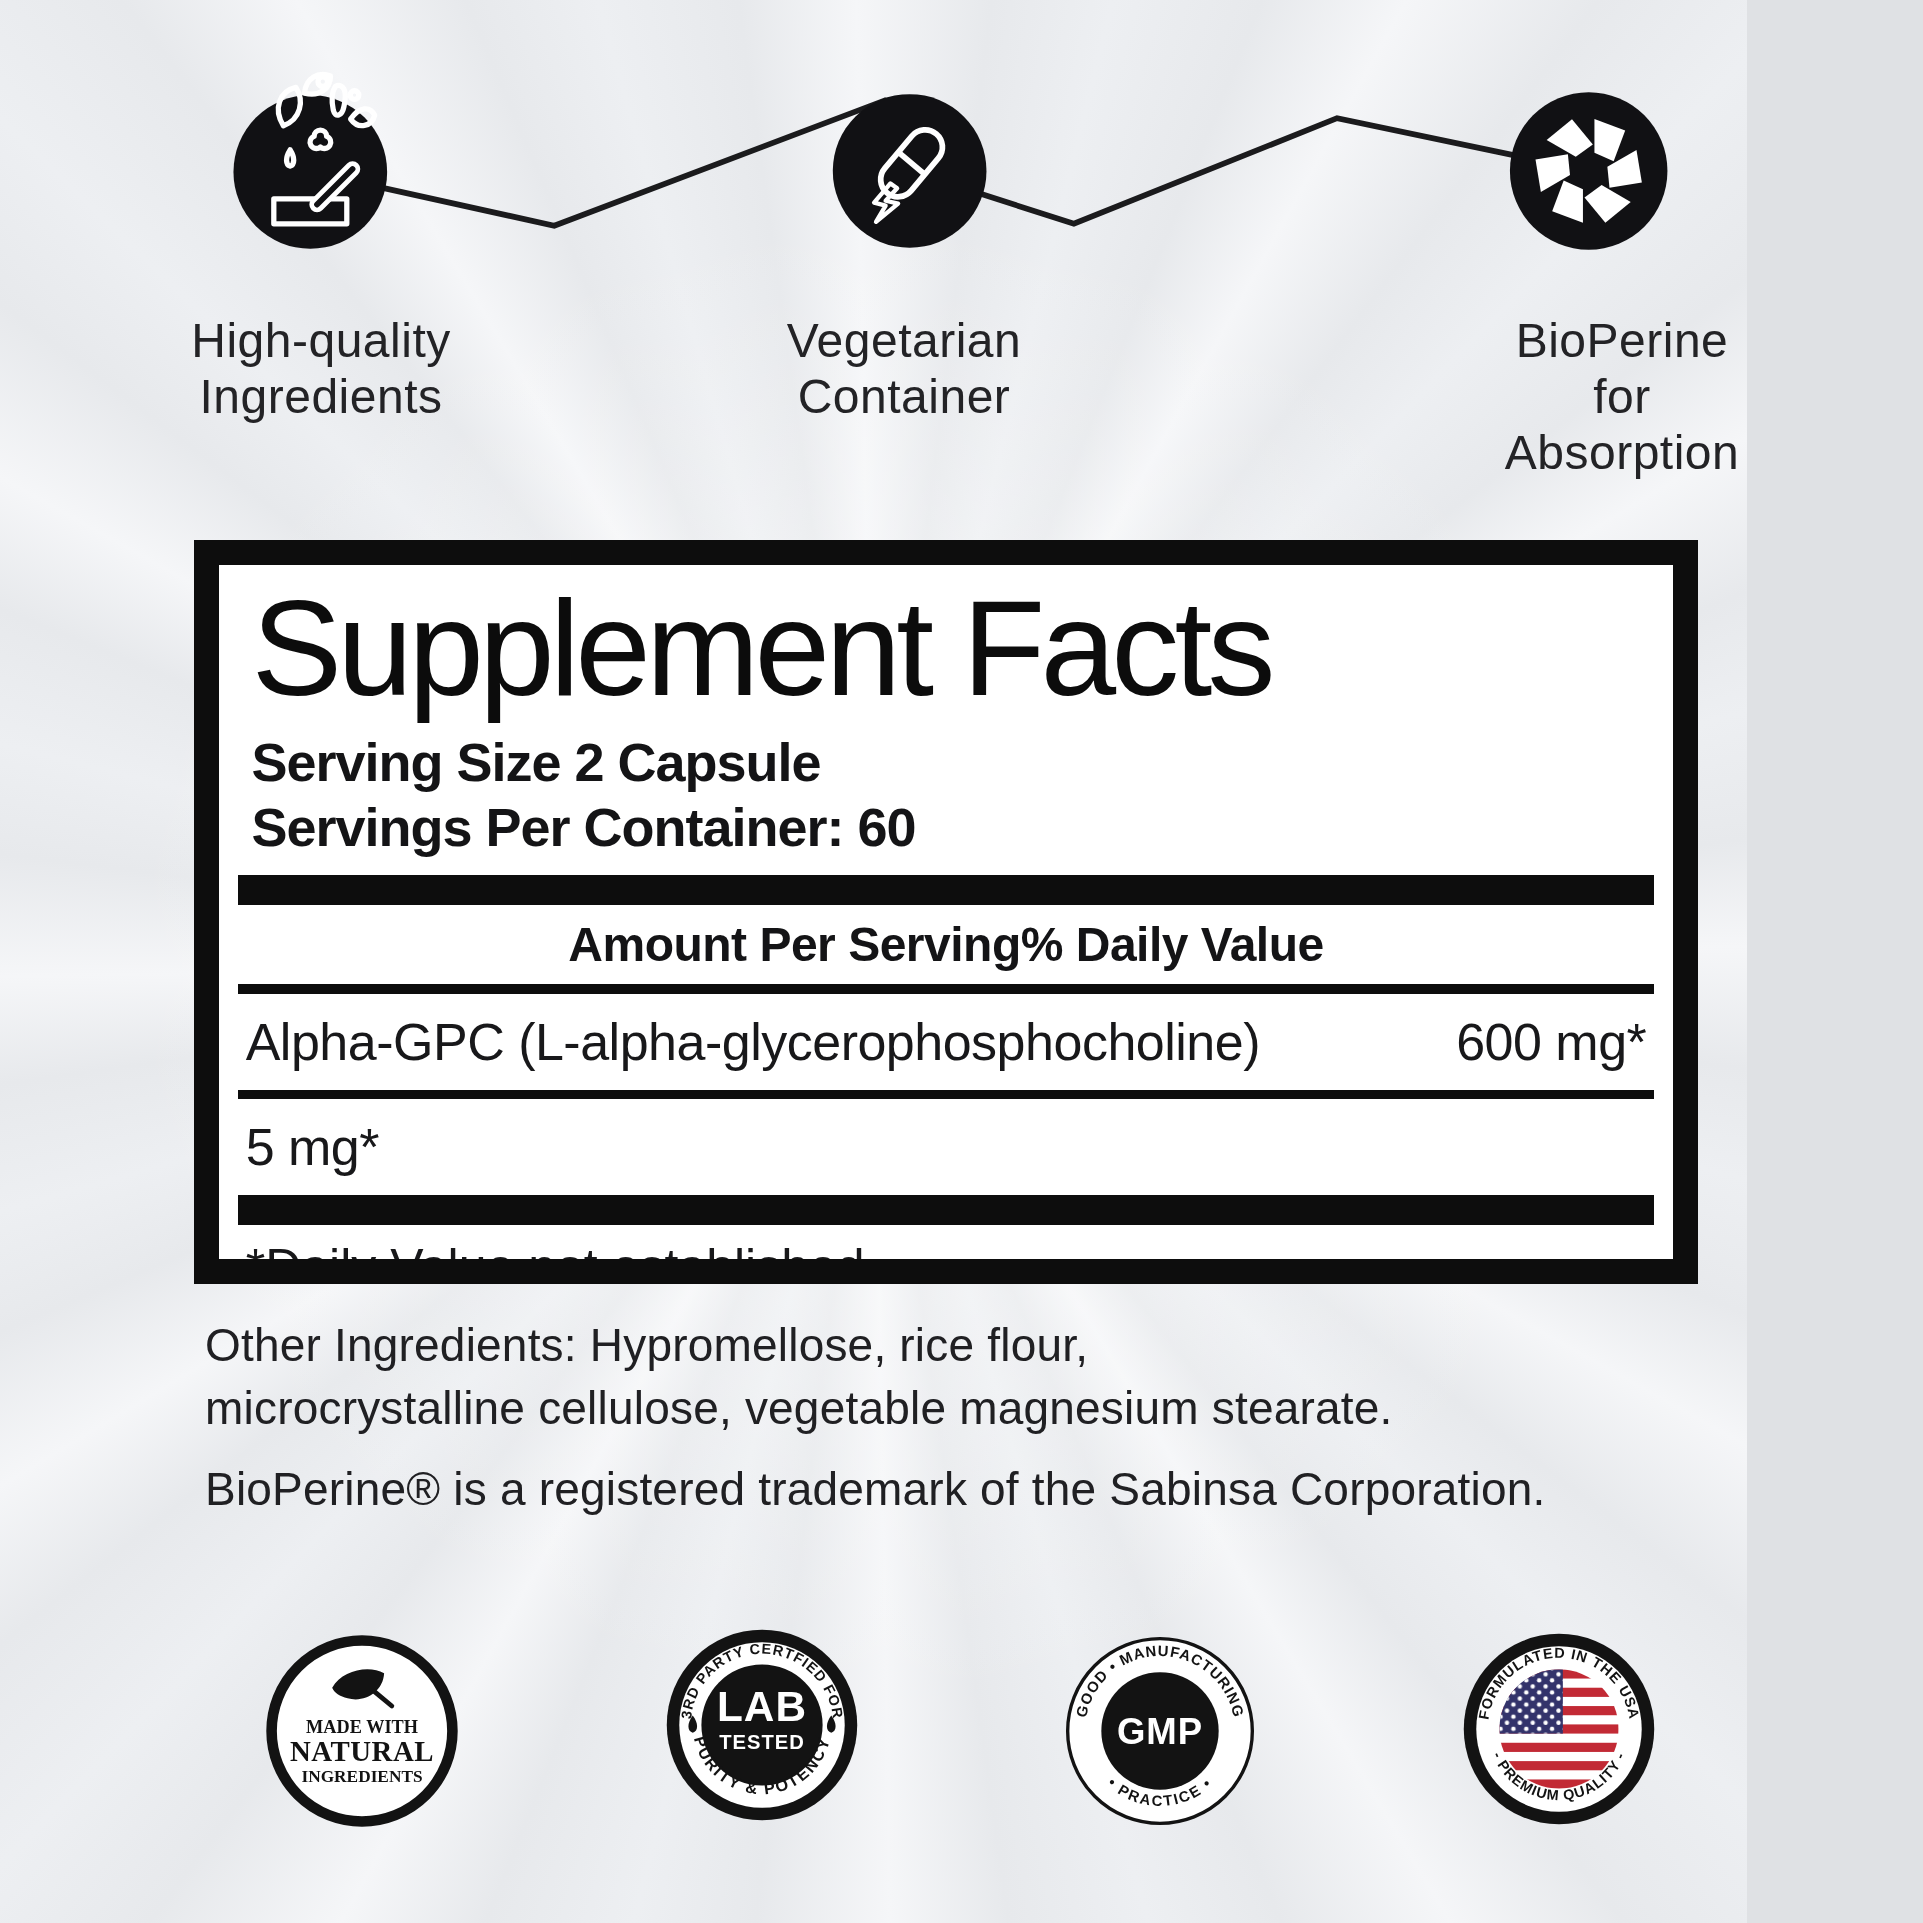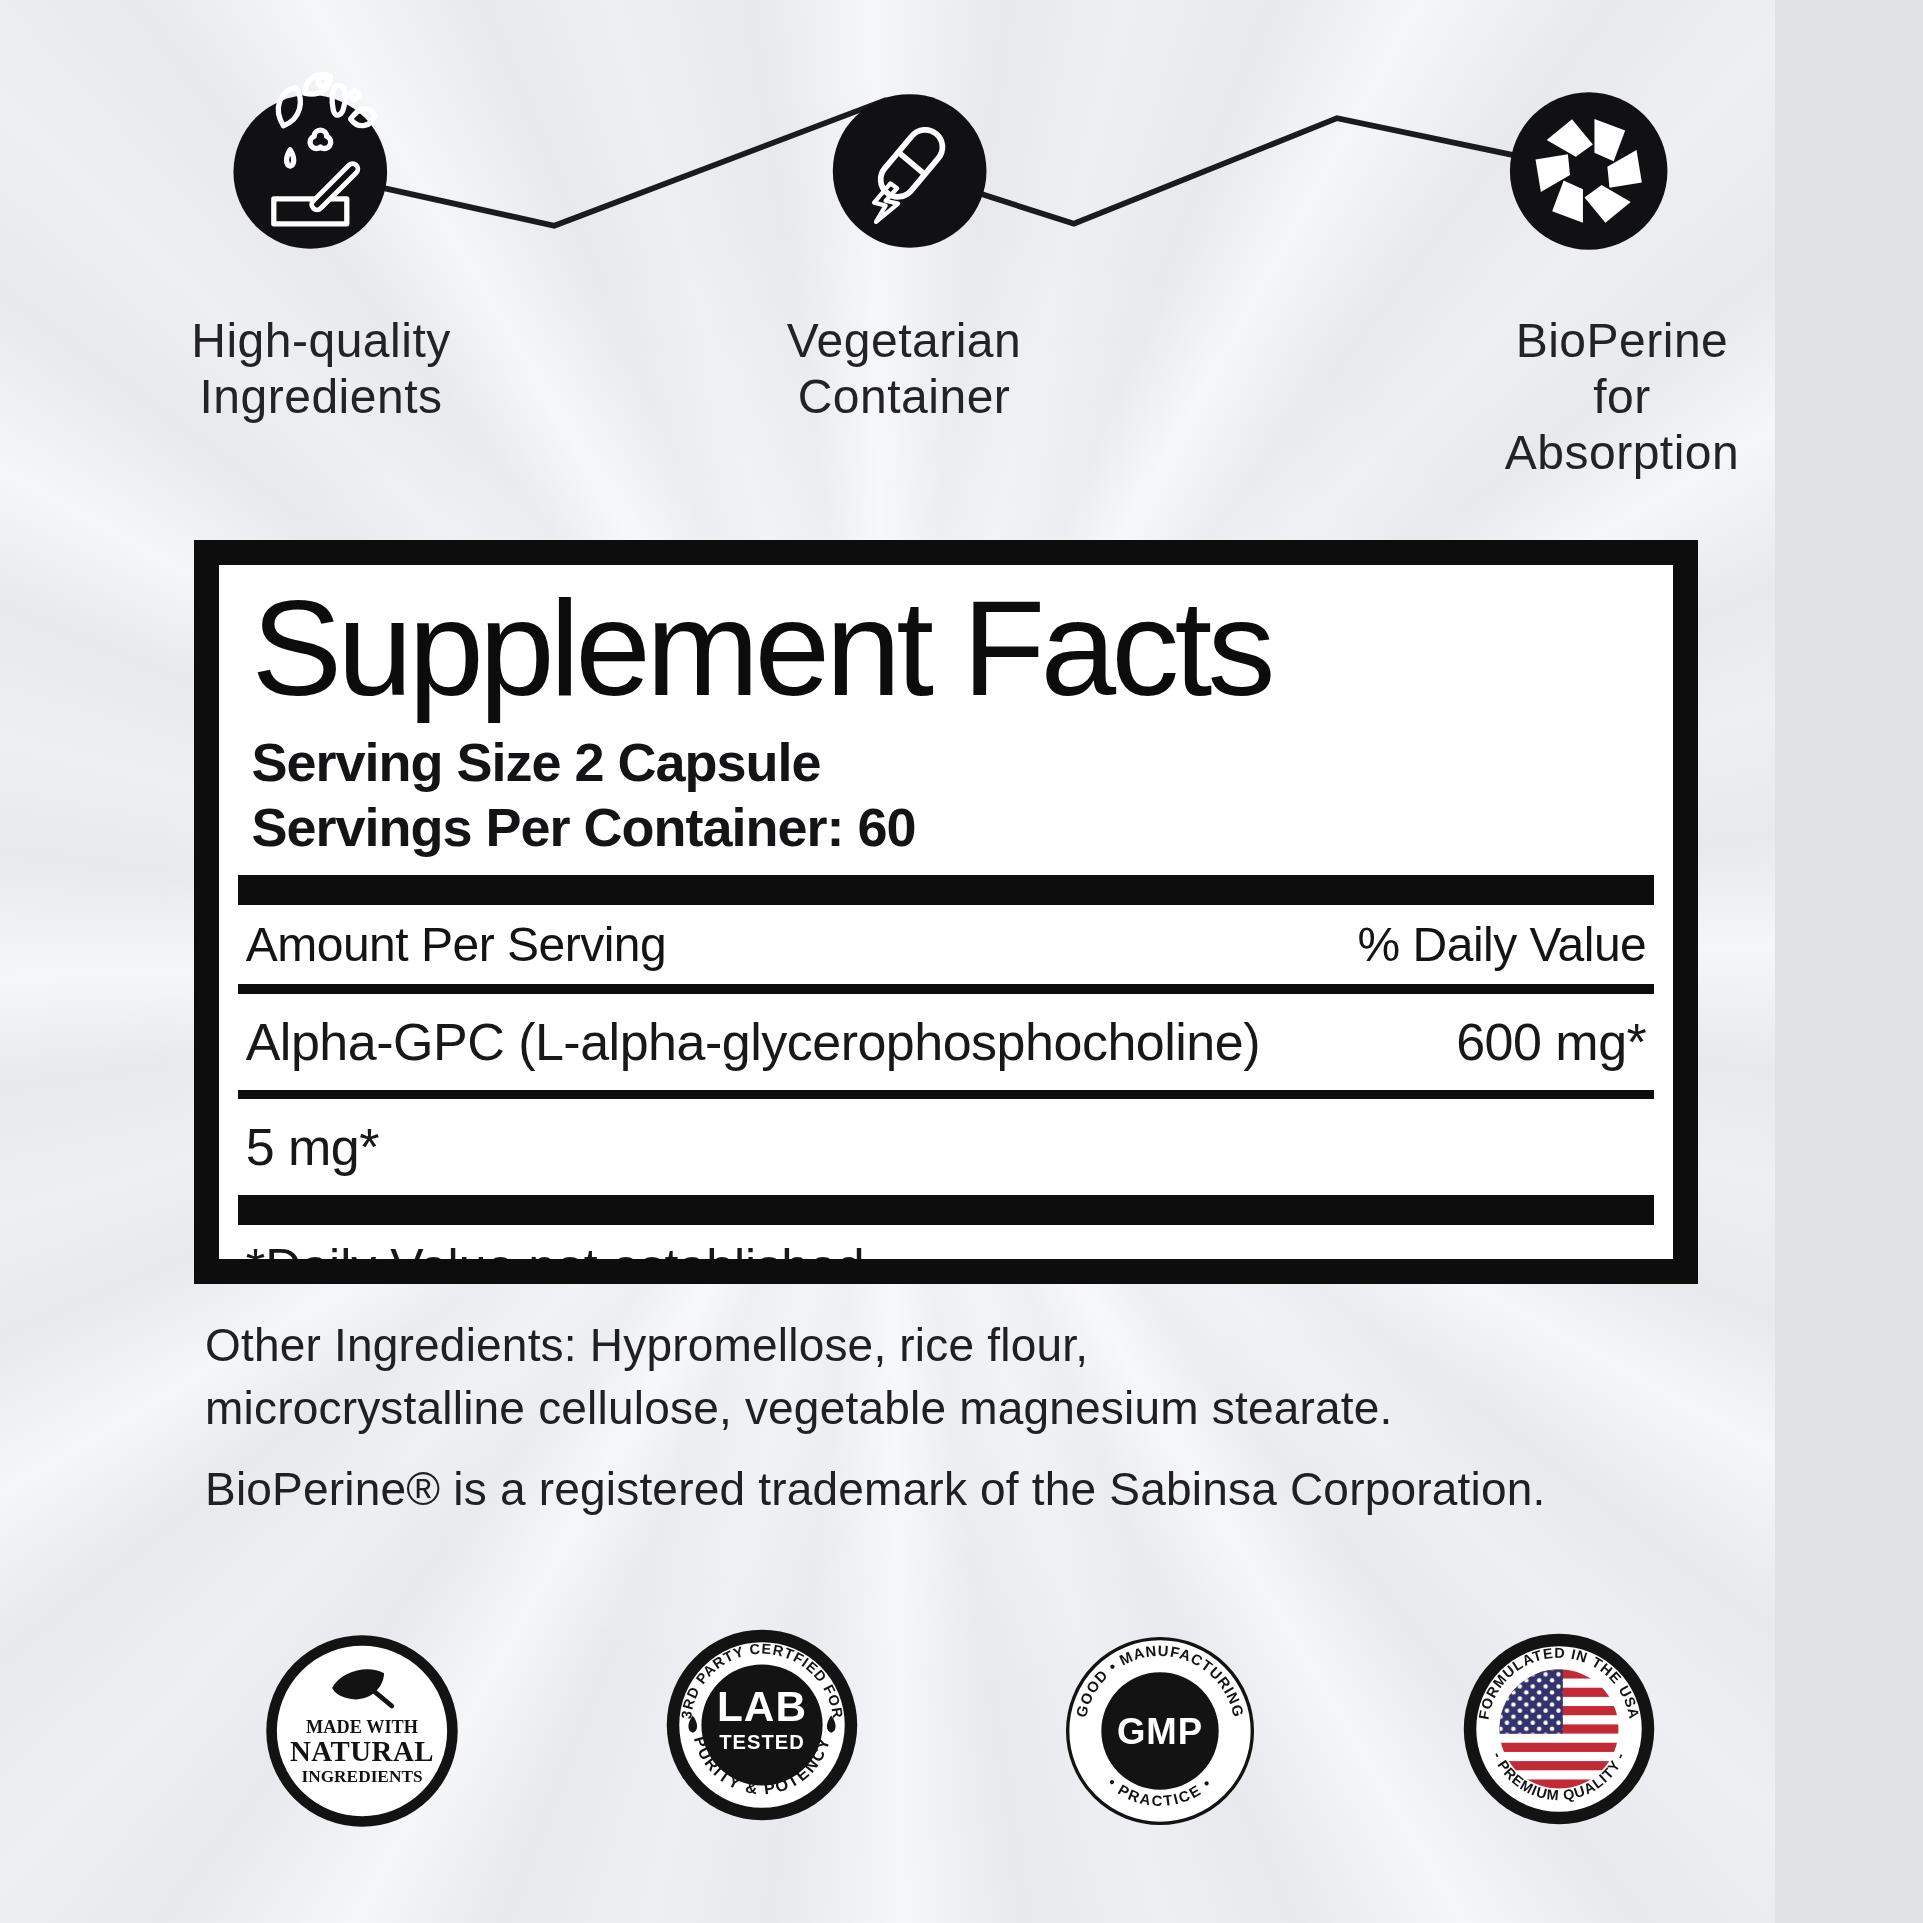--- a/index.html
+++ b/index.html
@@ -3,36 +3,35 @@
 <meta charset="utf-8">
 <style>
   html,body{margin:0;padding:0;background:#dfe1e4;}
   .canvas{
     position:relative;width:1747px;height:1923px;overflow:hidden;
     font-family:"Liberation Sans", sans-serif;color:#1d1d1f;
     background-color:#e8eaec;
     background-image:
       radial-gradient(circle at 50% 50%, rgba(255,255,255,0.55) 0%, rgba(255,255,255,0) 58%),
       repeating-conic-gradient(from -8deg at 50% 50%, #e7e9ec 0deg, #f5f6f8 7deg, #e7e9ec 15deg, #edeff2 22deg, #e7e9ec 30deg);
-    padding-left: 28px;
   }
   .abs{position:absolute;}
   
   .feature-label{position:absolute;transform:translateX(-50%);text-align:center;
     font-size:48px;line-height:56px;color:#232326;font-weight:400;letter-spacing:0.5px;}
   
   .panel{position:absolute;left:194px;top:540px;width:1504px;height:744px;background:#0d0d0d;box-sizing:border-box;padding:25px;}
   .panel-inner{background:#ffffff;width:100%;height:100%;box-sizing:border-box;padding:0 19px;overflow:hidden;}
   .sf-title{font-size:136px;font-weight:normal;letter-spacing:-4.8px;line-height:1;color:#0c0c0c;margin:15.4px 0 0 13.4px;}
   .sf-serving{margin:13.4px 0 0 13.4px;font-size:54px;font-weight:bold;line-height:1.2;color:#141416;letter-spacing:-1px;}
   .bar{background:#0d0d0d;width:100%;}
   .bar-thick{height:30px;}
   .bar-med{height:10.6px;}
   .bar-thin{height:8.6px;}
-  .sf-headrow{display:flex;justify-content:space-between;align-items:center;padding:12.5px 7.7px 11.5px 7.7px;font-size:48px;font-weight:normal;color:#141416;letter-spacing:-0.5px;}
+  .sf-headrow{display:flex;justify-content:center;align-items:center;padding:12.5px 7.7px 11.5px 7.7px;font-size:48px;font-weight:bold;color:#141416;letter-spacing:-0.5px;}
   .sf-row{display:flex;justify-content:space-between;align-items:flex-start;padding:18px 7.7px;font-size:52px;font-weight:400;color:#18181a;letter-spacing:-0.5px;}
   .sf-foot{padding:13.4px 7.7px 0 7.7px;font-size:50px;font-weight:400;color:#18181a;}
   .note{position:absolute;left:205px;font-size:46px;color:#202023;letter-spacing:0.2px;}
   .mt16{margin-top:15.4px;}
 </style>
 </head>
 <body>
 
 <div class="canvas">
 

